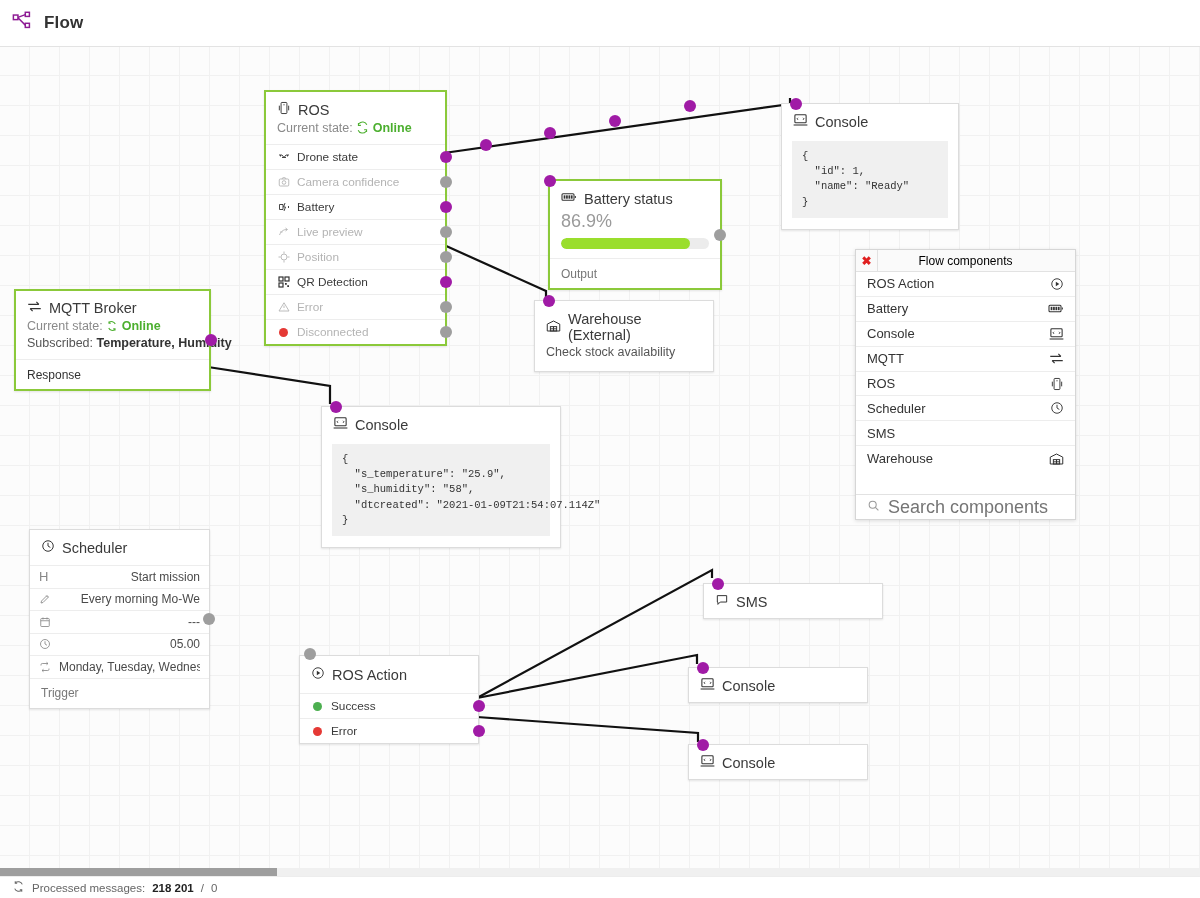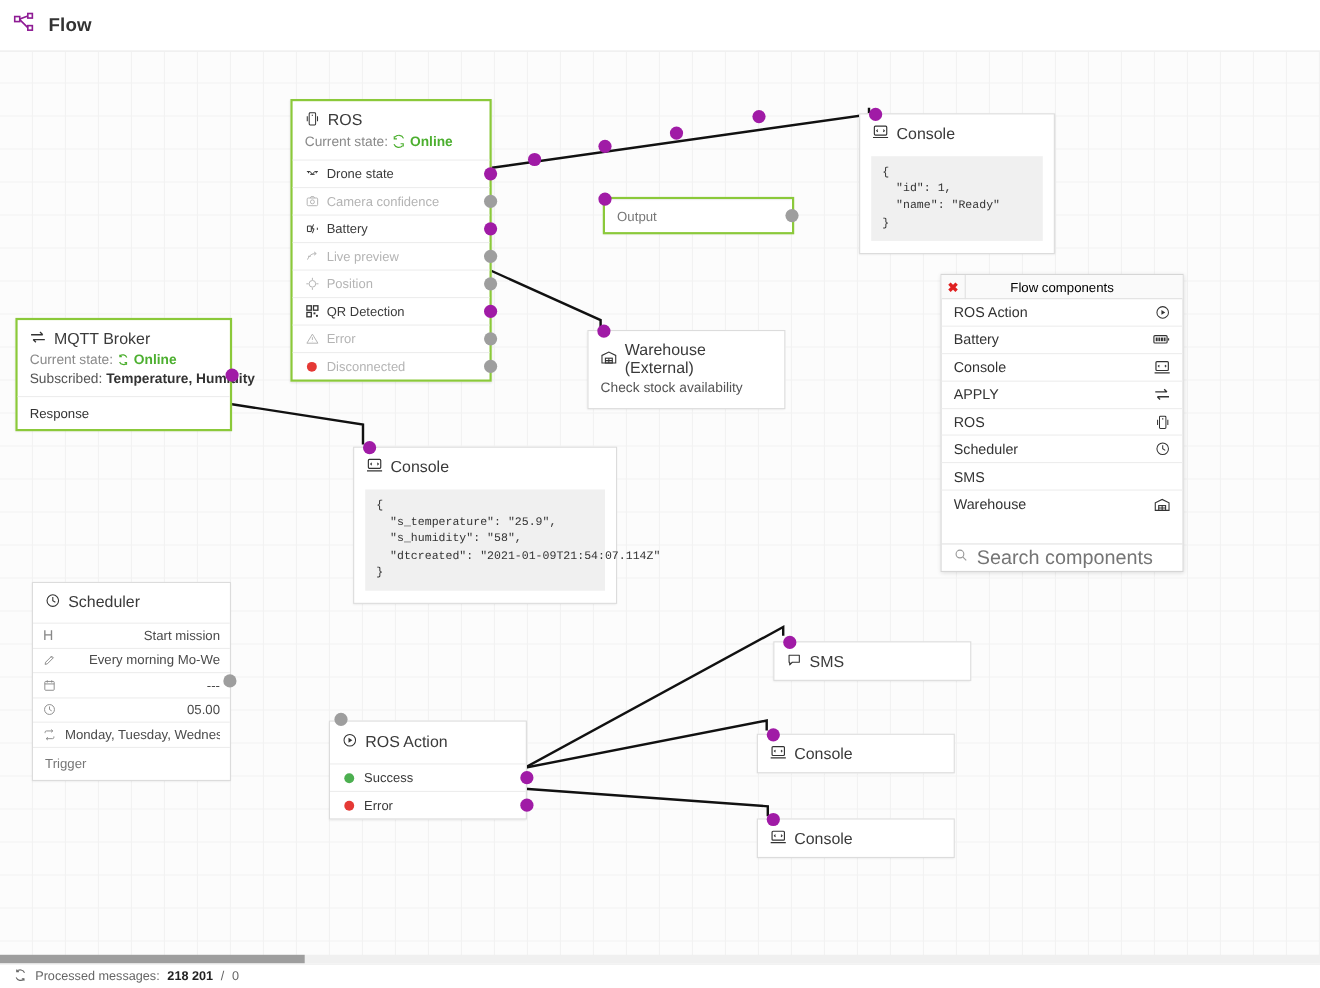--- a/index.html
+++ b/index.html
@@ -290,20 +290,39 @@
         <span class="ico">
           <span class="sdot" style="background:#e53935;"></span>
           </span>
         <span>Disconnected</span>
         <span class="dot g rdot"></span>
       </div>
     </div>
 
     <div class="node green" style="left:548px; top:132px; width:174px;">
       <span class="dot p" style="left:-6px; top:-6px;"></span>
+      <div class="node-head">
+        <div class="node-title">
+          <span>
+            <svg width="16" height="14" viewBox="0 0 24 18" fill="none" stroke="#333" stroke-width="1.6">
+              <rect x="1.5" y="4" width="18" height="10" rx="1.5"></rect>
+                <path d="M21.5 7.5v3"></path>
+              <rect x="4" y="6.5" width="2.6" height="5" fill="#333" stroke="none"></rect>
+              <rect x="7.6" y="6.5" width="2.6" height="5" fill="#333" stroke="none"></rect>
+              <rect x="11.2" y="6.5" width="2.6" height="5" fill="#333" stroke="none"></rect>
+              <rect x="14.8" y="6.5" width="2.6" height="5" fill="#333" stroke="none"></rect>
+            </svg>
+          </span>
+          <span>Battery status</span>
+        </div>
+        <div class="batt-val">86.9%</div>
+        <div class="batt-track">
+          <div class="batt-fill" style="width:86.9%;"></div>
+        </div>
+      </div>
       <div class="footer-row">
         <span>Output</span>
         <span class="dot g" style="right:-6px; top:50%; transform:translateY(-50%);"></span>
       </div>
     </div>
 
     <div class="node" style="left:781px; top:56px; width:178px;">
       <span class="dot p" style="left:8px; top:-6px;"></span>
       <div class="node-head">
         <div class="node-title">
@@ -556,21 +575,21 @@
           <span class="lbl">Console</span>
           <span class="ico">
             <svg width="15" height="14" viewBox="0 0 24 22" fill="none" stroke="#333" stroke-width="1.7">
               <rect x="3" y="2.5" width="18" height="13" rx="1.5"></rect>
                 <path d="M1 19h22"></path>
               <path d="M8 7.5l-1.6 1.6L8 10.7M16 7.5l1.6 1.6L16 10.7" stroke-width="1.5"></path>
             </svg>
             </span>
         </div>
         <div class="pal-item">
-          <span class="lbl">APPLY</span>
+          <span class="lbl">MQTT</span>
           <span class="ico">
             <svg width="15" height="13" viewBox="0 0 24 20" fill="none" stroke="#333" stroke-width="1.9">
               <path d="M2 6.5h17M15 2.5l4 4M22 13.5H5M9 17.5l-4-4"></path>
             </svg>
             </span>
         </div>
         <div class="pal-item">
           <span class="lbl">ROS</span>
           <span class="ico">
             <svg width="14" height="14" viewBox="0 0 24 24" fill="none" stroke="#333" stroke-width="1.6">

